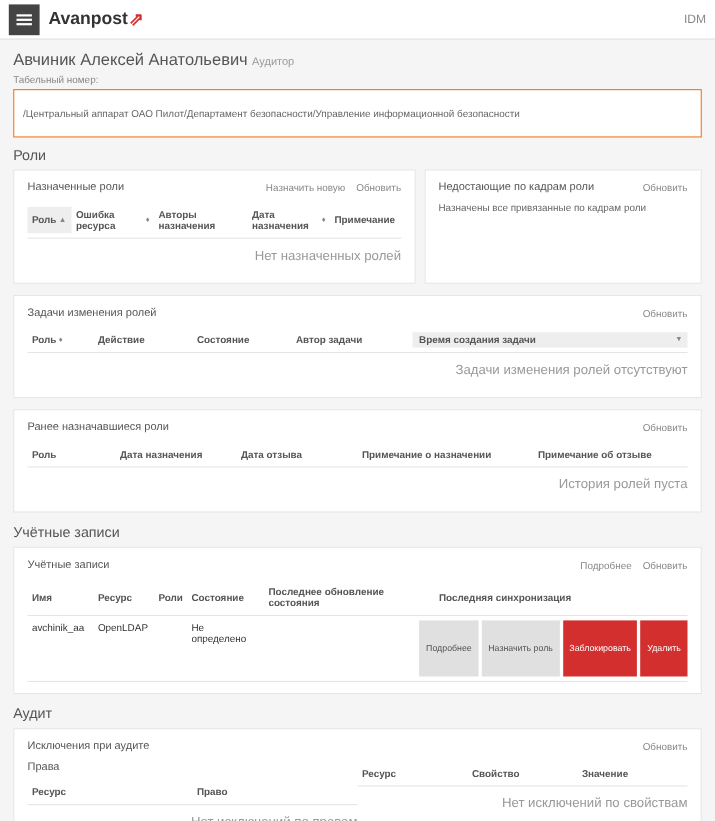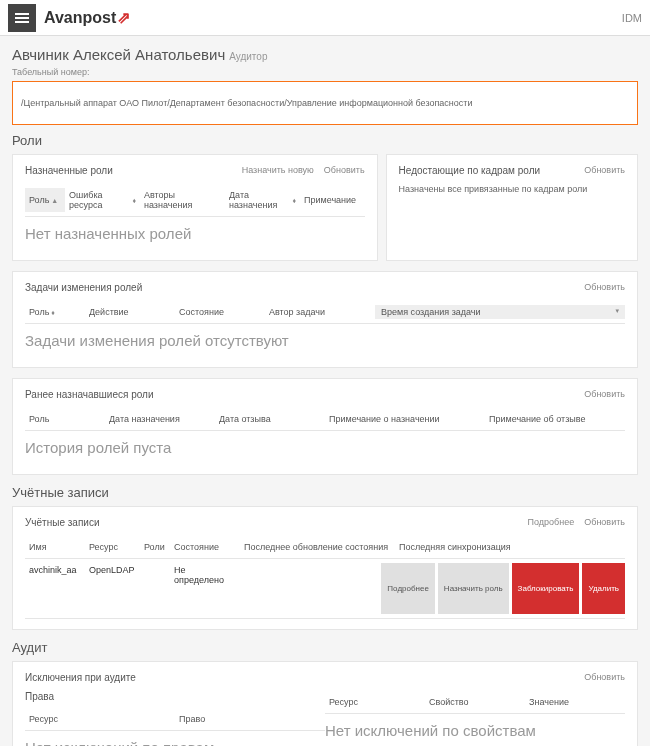--- a/index.html
+++ b/index.html
@@ -14,30 +14,30 @@
 .title{font-size:15px;color:#555;margin-bottom:4px}
 .title .role{font-size:10px;color:#999;margin-left:4px}
 .label{color:#888;font-size:9px;margin-bottom:4px}
 .breadcrumb{background:#fff;border:1px solid #f97316;padding:16px 8px;font-size:9px;color:#666;margin-bottom:8px}
 .btns{display:flex;gap:4px;margin-bottom:12px}
 .btn{padding:5px 10px;font-size:9px;border:none;cursor:pointer;background:#e8e8e8;color:#555}
 .btn-green{background:#3bb54a;color:#fff}
 .section-h{font-size:13px;color:#555;margin:8px 0 6px}
 .row{display:flex;gap:8px}
 .panel{background:#fff;border:1px solid #e5e5e5;padding:10px 12px;margin-bottom:10px;flex:1}
-.panel-hd{display:flex;align-items:flex-start;margin-bottom:8px}
+.panel-hd{display:flex;align-items:center;margin-bottom:8px}
 .panel-hd .ptitle{font-size:10px;color:#555}
 .panel-hd .link{margin-left:auto;font-size:9px;color:#888;cursor:pointer}
 .panel-hd .link+.link{margin-left:10px}
 .th-row,.td-row{display:flex;border-bottom:1px solid #e5e5e5;padding:4px 0;font-size:9px}
-.th-row{color:#555;font-weight:normal}
+.th-row{color:#555;font-weight:bold}
 .th{padding:2px 4px;display:flex;align-items:center;gap:2px}
 .th.sort{background:#eee}
 .sort-i{font-size:7px;color:#888}
-.empty{text-align:left;color:#999;font-size:15px;padding:8px 0}
+.empty{text-align:right;color:#999;font-size:12px;padding:8px 0}
 .info-text{font-size:9px;color:#666}
 .td{padding:2px 4px}
 .act-btns{display:flex;gap:3px;margin-left:auto}
 .act-btn{padding:21px 6px;font-size:8px;border:none;cursor:pointer;background:#e0e0e0;color:#555}
 .act-btn.red{background:#d32f2f;color:#fff}
 .cols2{display:flex;}
 .cols2>div{flex:1}
 .sub-h{font-size:10px;color:#555;margin-bottom:6px}
 .dropdown-th{background:#eee;flex:1;display:flex;justify-content:space-between;padding:2px 6px}
 </style>

